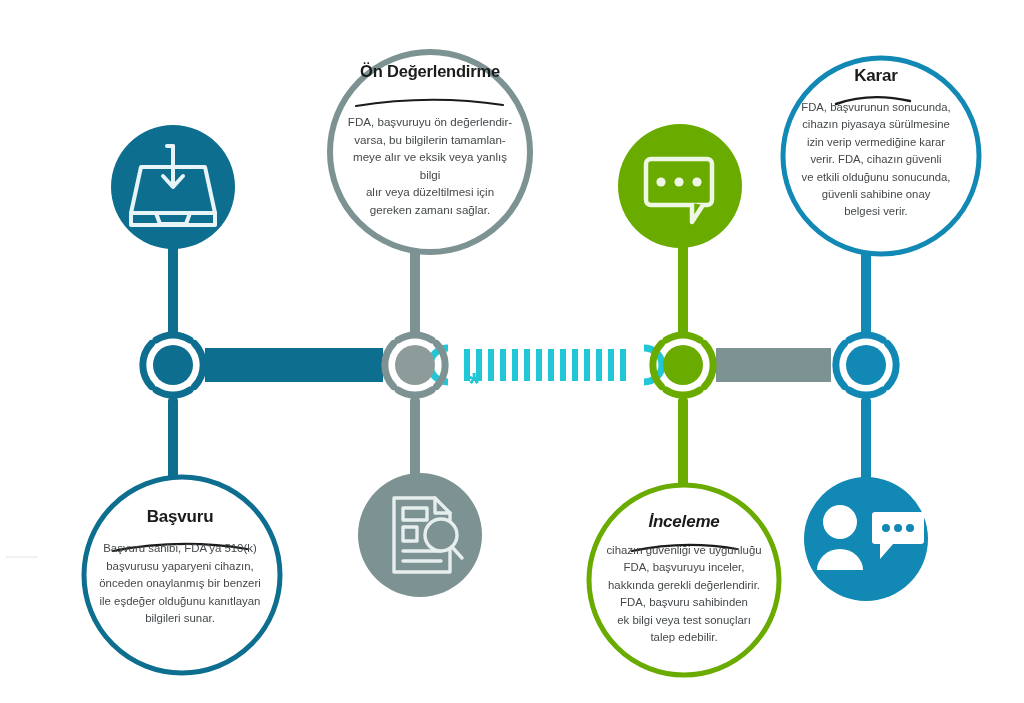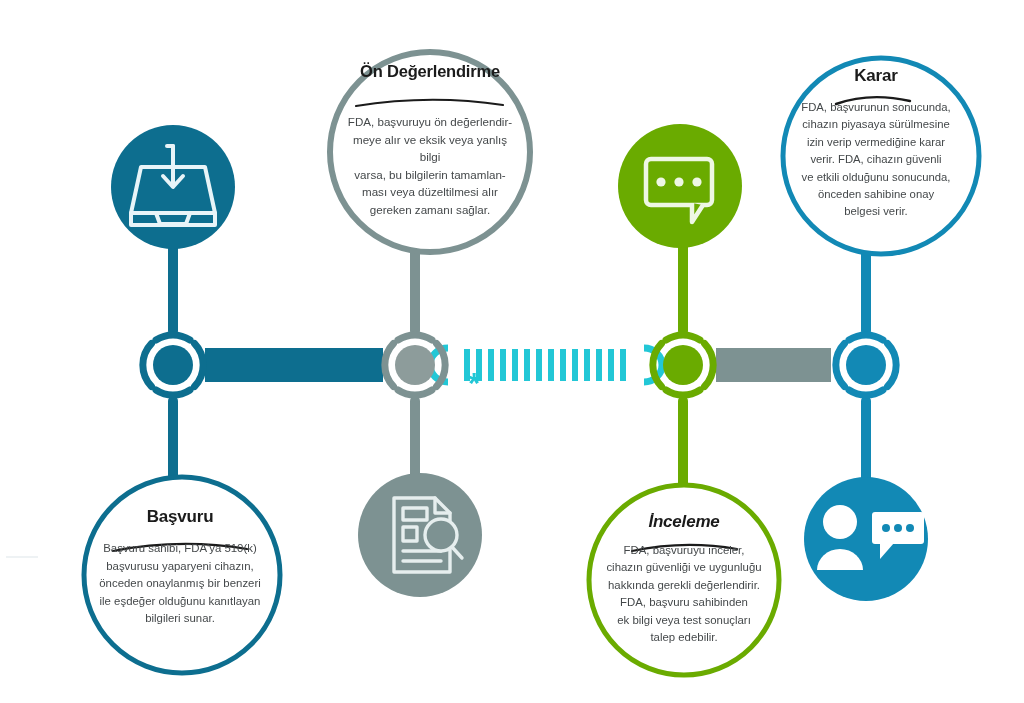--- a/index.html
+++ b/index.html
@@ -256,56 +256,56 @@
       </g>
     </g>
   </svg>
 
   <div class="bubble-text-layer">
 
     <div class="bubble" id="bub-on-deg">
       <div class="title">Ön Değerlendirme</div>
       <div class="body">
         <div>FDA, başvuruyu ön değerlendir-</div>
+        <div>varsa, bu bilgilerin tamamlan-</div>
         <div>meye alır ve eksik veya yanlış bilgi</div>
-        <div>varsa, bu bilgilerin tamamlan-</div>
-        <div>ması veya düzeltilmesi alır</div>
+        <div>alır veya düzeltilmesi için</div>
         <div>gereken zamanı sağlar.</div>
       </div>
     </div>
 
     <div class="bubble" id="bub-karar">
       <div class="title">Karar</div>
       <div class="body">
         <div>FDA, başvurunun sonucunda,</div>
         <div>cihazın piyasaya sürülmesine</div>
         <div>izin verip vermediğine karar</div>
         <div>verir. FDA, cihazın güvenli</div>
         <div>ve etkili olduğunu sonucunda,</div>
-        <div>önceden sahibine onay</div>
+        <div>güvenli sahibine onay</div>
         <div>belgesi verir.</div>
       </div>
     </div>
 
     <div class="bubble" id="bub-basvuru">
       <div class="title">Başvuru</div>
       <div class="body">
         <div>Başvuru sahibi, FDA'ya 510(k)</div>
         <div>başvurusu yaparyeni cihazın,</div>
         <div>önceden onaylanmış bir benzeri</div>
         <div>ile eşdeğer olduğunu kanıtlayan</div>
         <div>bilgileri sunar.</div>
       </div>
     </div>
 
     <div class="bubble" id="bub-inceleme">
       <div class="title">İnceleme</div>
       <div class="body">
+        <div>cihazın güvenliği ve uygunluğu</div>
         <div>FDA, başvuruyu inceler,</div>
-        <div>cihazın güvenliği ve uygunluğu</div>
         <div>hakkında gerekli değerlendirir.</div>
         <div>FDA, başvuru sahibinden</div>
         <div>ek bilgi veya test sonuçları</div>
         <div>talep edebilir.</div>
       </div>
     </div>
 
   </div>
 </div>
 

